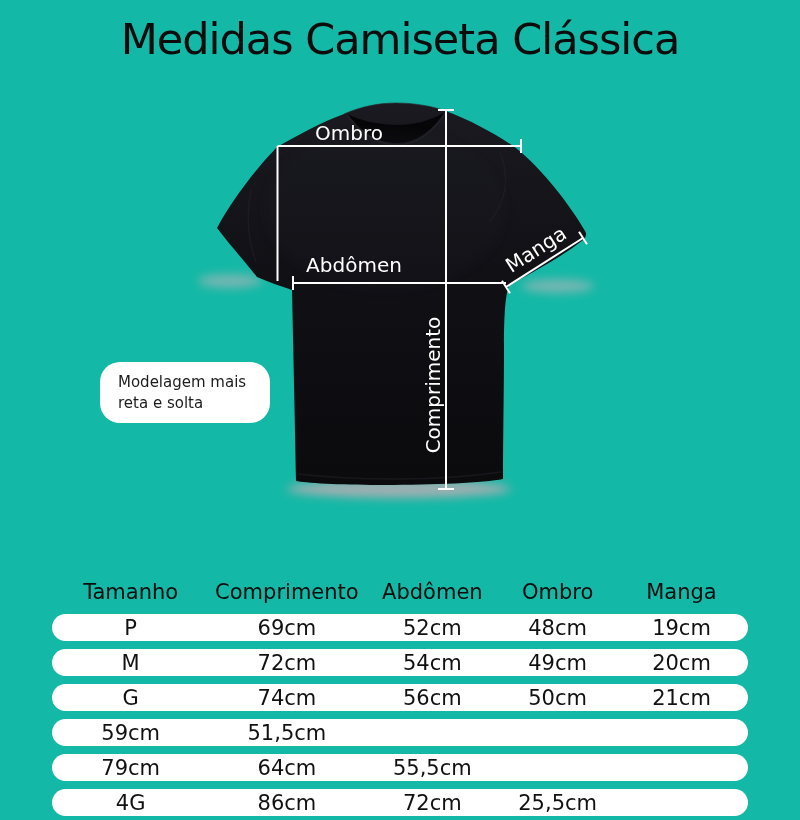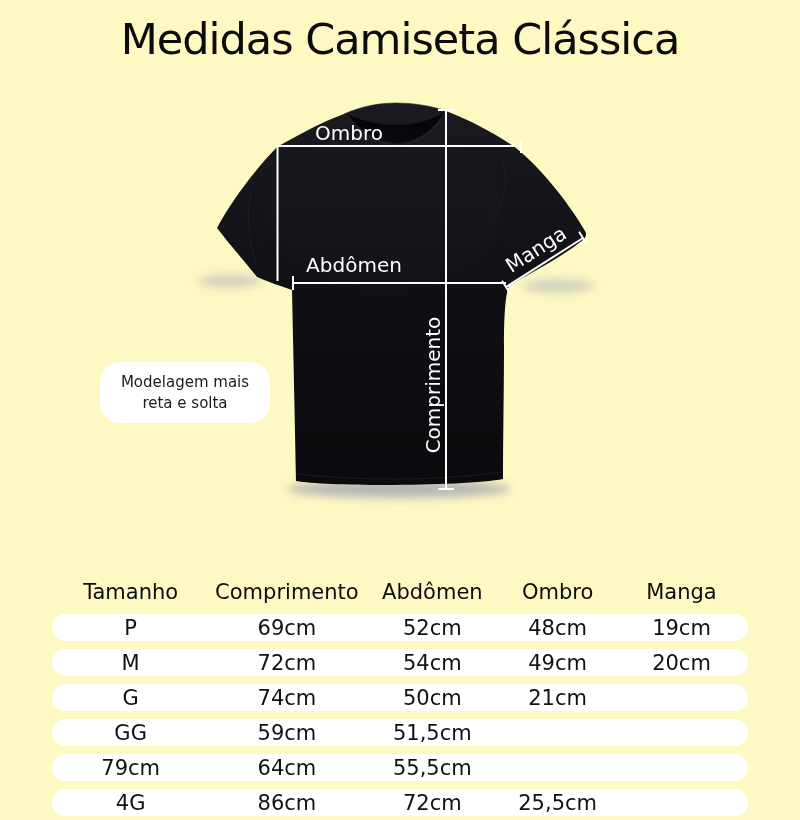--- a/index.html
+++ b/index.html
@@ -2,39 +2,39 @@
 <html><head>
 <meta charset="utf-8">
 <style>
   html,body{margin:0;padding:0;}
   body{
     width:800px;height:820px;
     background:#d2d2d4;
     font-family:"DejaVu Sans","Liberation Sans",sans-serif;
     -webkit-font-smoothing:antialiased;
   }
-  .screen{position:relative;width:800px;height:820px;overflow:hidden;background:#fef9c3;}
+  .screen{position:relative;width:800px;height:820px;overflow:hidden;background:#14b8a6;}
 
   .title{
     position:absolute;top:14px;left:0;width:100%;
     margin:0;text-align:center;
     font-size:43px;font-weight:400;color:#0c0c0c;
     letter-spacing:-1px;
   }
 
   svg.diagram{position:absolute;left:0;top:0;}
   .meas-line{stroke:#ffffff;stroke-width:2;fill:none;}
   .meas-label{fill:#ffffff;font-size:20px;font-family:"DejaVu Sans","Liberation Sans",sans-serif;}
 
   .note{
     position:absolute;left:100px;top:362px;
     width:170px;height:61px;box-sizing:border-box;
     background:#ffffff;border-radius:20px;
     display:flex;align-items:center;justify-content:center;
-    text-align:center;padding:0 10px;
+    text-align:left;padding:0 18px;
     font-size:15px;line-height:1.35;color:#1c1c1c;
   }
 
   .size-table{position:absolute;left:52px;top:545px;width:696px;}
   .grid{
     display:grid;
     grid-template-columns:22.6% 22.3% 19.5% 16.5% 19.1%;
     align-items:center;text-align:center;
   }
   .thead{height:30px;margin-bottom:7px;font-size:21px;color:#0d0d0d;margin-top:32px;}
@@ -151,25 +151,25 @@
         <div class="grid row">
           <span class="cell">M</span>
           <span class="cell">72cm</span>
           <span class="cell">54cm</span>
           <span class="cell">49cm</span>
           <span class="cell">20cm</span>
         </div>
         <div class="grid row">
           <span class="cell">G</span>
           <span class="cell">74cm</span>
+          <span class="cell">56cm</span>
           <span class="cell">50cm</span>
           <span class="cell">21cm</span>
         </div>
         <div class="grid row">
-          <span class="cell">GG</span>
           <span class="cell">59cm</span>
           <span class="cell">51,5cm</span>
         </div>
         <div class="grid row">
           <span class="cell">79cm</span>
           <span class="cell">64cm</span>
           <span class="cell">55,5cm</span>
         </div>
         <div class="grid row">
           <span class="cell">4G</span>

